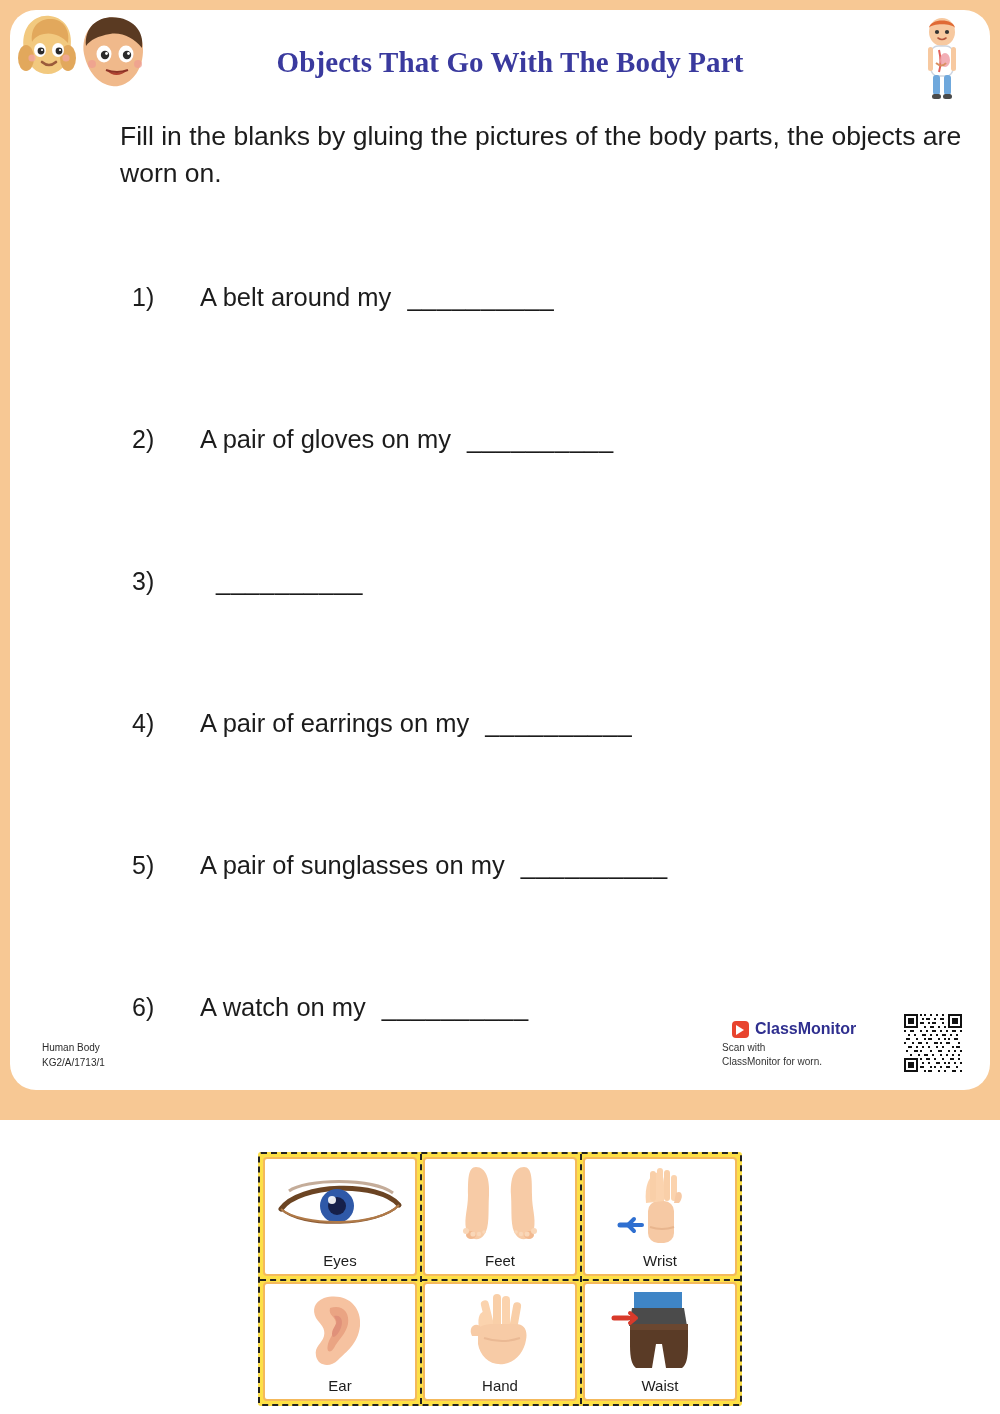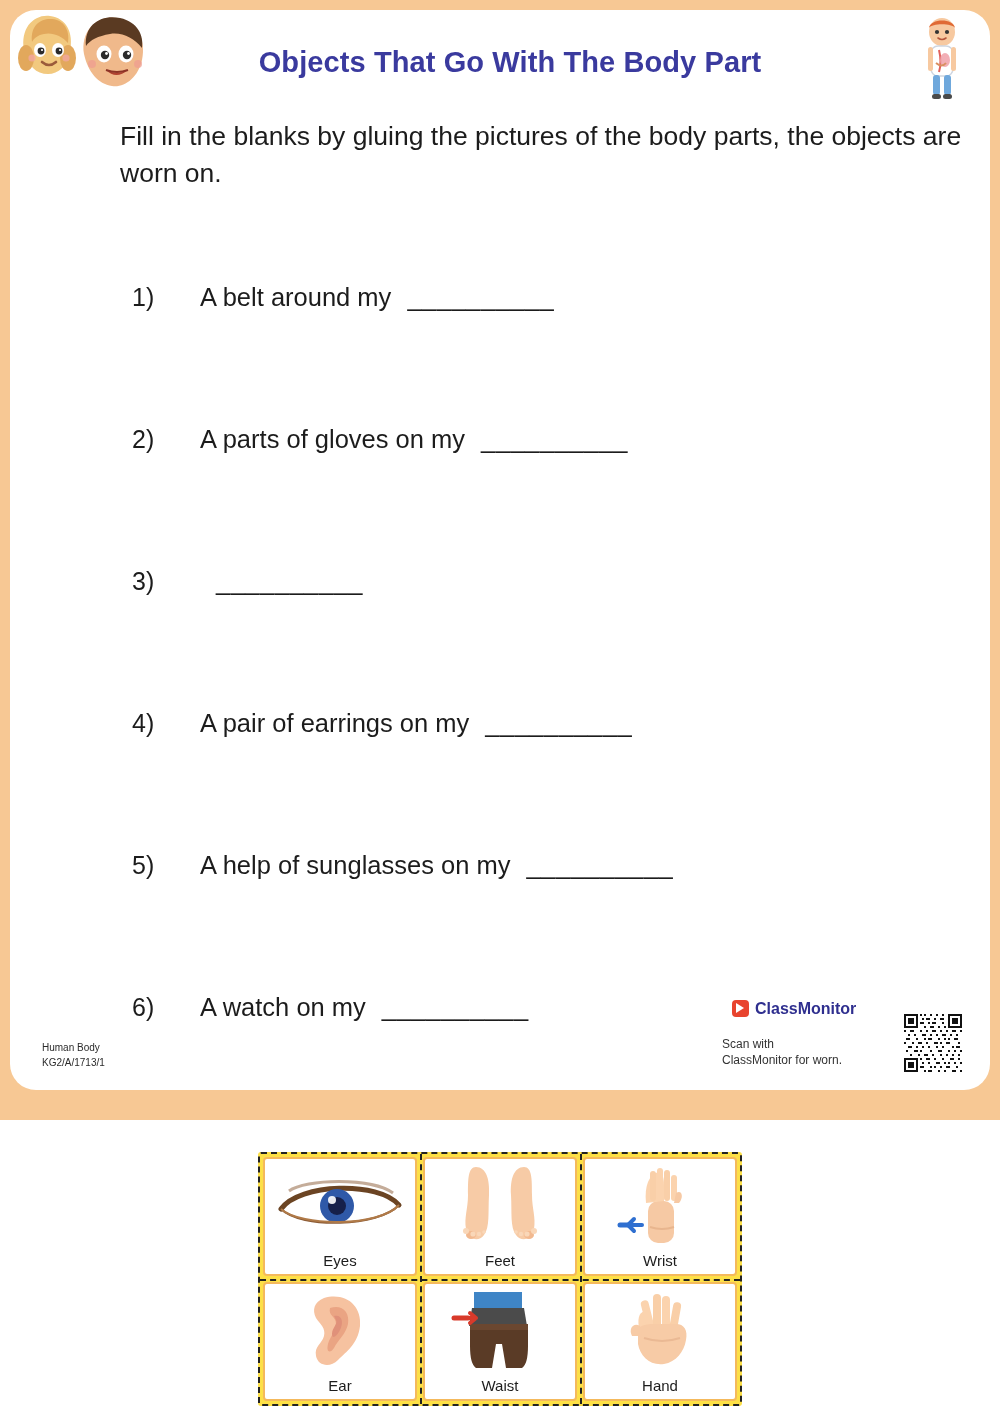--- a/index.html
+++ b/index.html
@@ -46,21 +46,21 @@
   .title {
     position: absolute;
     left: 150px;
     top: 36px;
     width: 700px;
     text-align: center;
     font-size: 29px;
     font-weight: bold;
     color: #3a3a9e;
     letter-spacing: .1px;
-    font-family: Liberation Sans, sans-serif;
+    font-family: Liberation Serif, serif;
   }
 
   
   .kids {
     position: absolute;
     left: 8px;
     top: 0px;
     width: 150px;
     height: 92px;
   }
@@ -133,21 +133,21 @@
 
   .brand {
     position: absolute;
     right: 110px;
     bottom: 22px;
     width: 180px;
     text-align: left;
   }
   .brand-row {
     display: flex;
-    align-items: flex-start;
+    align-items: flex-end;
     gap: 6px;
     padding-left: 32px;
   }
   .brand-mark {
     width: 17px;
     height: 17px;
     border-radius: 4px;
     background: #e8442e;
     position: relative;
     flex: none;
@@ -162,23 +162,23 @@
     border-left: 8px solid #ffffff;
     border-top: 5px solid transparent;
     border-bottom: 5px solid transparent;
   }
   .brand-name {
     font-size: 16px;
     font-weight: bold;
     color: #2f2f8f;
   }
   .brand-sub {
-    margin-top: 18px;
+    margin-top: 3px;
     margin-left: 22px;
-    font-size: 12px;
+    font-size: 10px;
     line-height: 1.35;
     color: #333;
   }
 
   .qr {
     position: absolute;
     right: 28px;
     bottom: 18px;
     width: 58px;
     height: 58px;
@@ -325,38 +325,38 @@
     <div class="questions">
 
       <div class="q-row">
         <div class="q-num">1)</div>
         <div class="q-text">A belt around my</div>
         <div class="q-blank">__________</div>
       </div>
 
       <div class="q-row">
         <div class="q-num">2)</div>
-        <div class="q-text">A parts of gloves on my</div>
+        <div class="q-text">A pair of gloves on my</div>
         <div class="q-blank">__________</div>
       </div>
 
       <div class="q-row">
         <div class="q-num">3)</div>
         <div class="q-blank">__________</div>
       </div>
 
       <div class="q-row">
         <div class="q-num">4)</div>
         <div class="q-text">A pair of earrings on my</div>
         <div class="q-blank">__________</div>
       </div>
 
       <div class="q-row">
         <div class="q-num">5)</div>
-        <div class="q-text">A help of sunglasses on my</div>
+        <div class="q-text">A pair of sunglasses on my</div>
         <div class="q-blank">__________</div>
       </div>
 
       <div class="q-row">
         <div class="q-num">6)</div>
         <div class="q-text">A watch on my</div>
         <div class="q-blank">__________</div>
       </div>
 
     </div>
@@ -571,48 +571,48 @@
             <path d="M50 18 C62 14 70 22 68 34 C66 44 58 50 54 58 C50 64 46 62 48 54 C50 46 56 42 56 34 C56 26 48 26 50 18 Z" fill="#eaa483"></path>
             <path d="M54 26 C62 24 64 32 60 40 C57 46 52 50 52 44 C52 38 58 34 56 30 Z" fill="#e0917a"></path>
           </svg>
         </div>
         <div class="cut-label">Ear</div>
       </div>
 
       <div class="cut-cell">
         <div class="cut-art">
           <svg viewBox="0 0 120 80" width="120" height="80">
-            <path d="M34 2 h48 v18 h-48 z" fill="#3f85c6"></path>
-            <path d="M32 18 h52 l3 18 h-58 z" fill="#4b4b4b"></path>
-            <path d="M30 34 h58 v22 q0 18 -6 22 h-16 l-4 -24 h-6 l-4 24 h-16 q-6 -4 -6 -22 z" fill="#5a3b26"></path>
-            <path d="M30 34 h58 v6 h-58 z" fill="#6b4730"></path>
-            <path d="M22 28 L36 28 M36 28 L30 23 M36 28 L30 33" stroke="#d83a2a" stroke-width="4" fill="none" stroke-linecap="round"></path>
-            <path d="M14 28 L28 28" stroke="#d83a2a" stroke-width="5" stroke-linecap="round"></path>
-          </svg>
-        </div>
-        <div class="cut-label">Waist</div>
-      </div>
-
-      <div class="cut-cell">
-        <div class="cut-art">
-          <svg viewBox="0 0 120 80" width="120" height="80">
             <g transform="translate(30,2)">
               <path d="M10 40 C6 26 10 18 16 20 L18 38 Z" fill="#fbd3ae"></path>
               <rect x="14" y="8" width="8" height="34" rx="4" fill="#fbd3ae" transform="rotate(-14 18 25)"></rect>
               <rect x="23" y="2" width="8" height="40" rx="4" fill="#f9cfa8"></rect>
               <rect x="32" y="4" width="8" height="38" rx="4" fill="#fbd3ae"></rect>
               <rect x="41" y="10" width="8" height="32" rx="4" fill="#f9cfa8" transform="rotate(10 45 26)"></rect>
               <path d="M8 40 C8 34 14 32 24 32 L46 32 C54 32 58 38 56 48 C54 60 46 70 34 72 C20 74 10 64 8 52 Z" fill="#f7cba6"></path>
               <path d="M14 46 q18 6 36 0" stroke="#eab994" stroke-width="2" fill="none"></path>
               <path d="M2 44 C-2 36 4 30 10 34 L12 44 Z" fill="#f7cba6"></path>
             </g>
           </svg>
         </div>
         <div class="cut-label">Hand</div>
       </div>
 
+      <div class="cut-cell">
+        <div class="cut-art">
+          <svg viewBox="0 0 120 80" width="120" height="80">
+            <path d="M34 2 h48 v18 h-48 z" fill="#3f85c6"></path>
+            <path d="M32 18 h52 l3 18 h-58 z" fill="#4b4b4b"></path>
+            <path d="M30 34 h58 v22 q0 18 -6 22 h-16 l-4 -24 h-6 l-4 24 h-16 q-6 -4 -6 -22 z" fill="#5a3b26"></path>
+            <path d="M30 34 h58 v6 h-58 z" fill="#6b4730"></path>
+            <path d="M22 28 L36 28 M36 28 L30 23 M36 28 L30 33" stroke="#d83a2a" stroke-width="4" fill="none" stroke-linecap="round"></path>
+            <path d="M14 28 L28 28" stroke="#d83a2a" stroke-width="5" stroke-linecap="round"></path>
+          </svg>
+        </div>
+        <div class="cut-label">Waist</div>
+      </div>
+
       <div class="vline" style="left:33.3%"></div>
       <div class="vline" style="left:66.6%"></div>
       <div class="hline" style="top:50%"></div>
     </div>
   </div>
 
 </div>
 
 </body></html>

